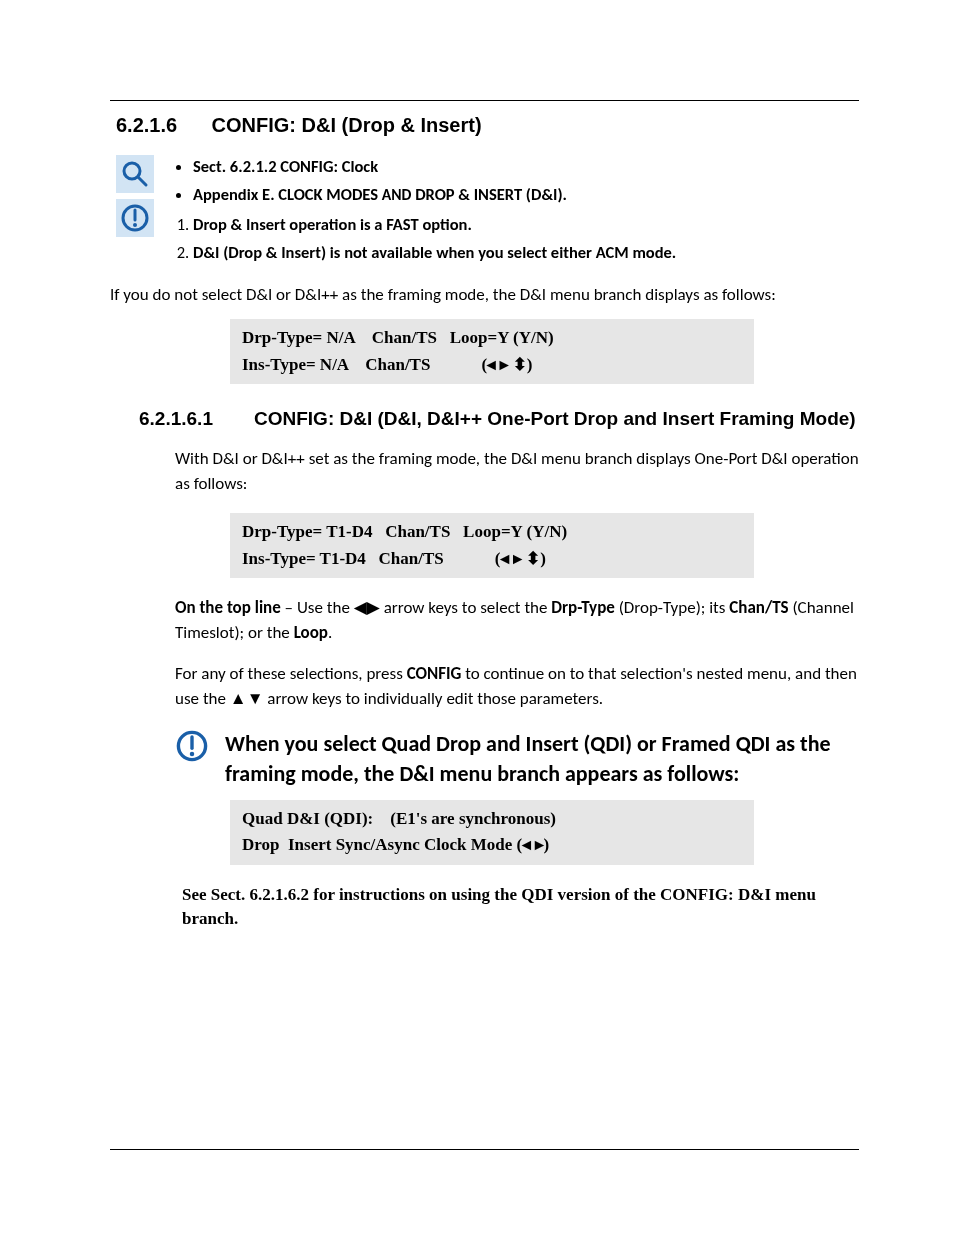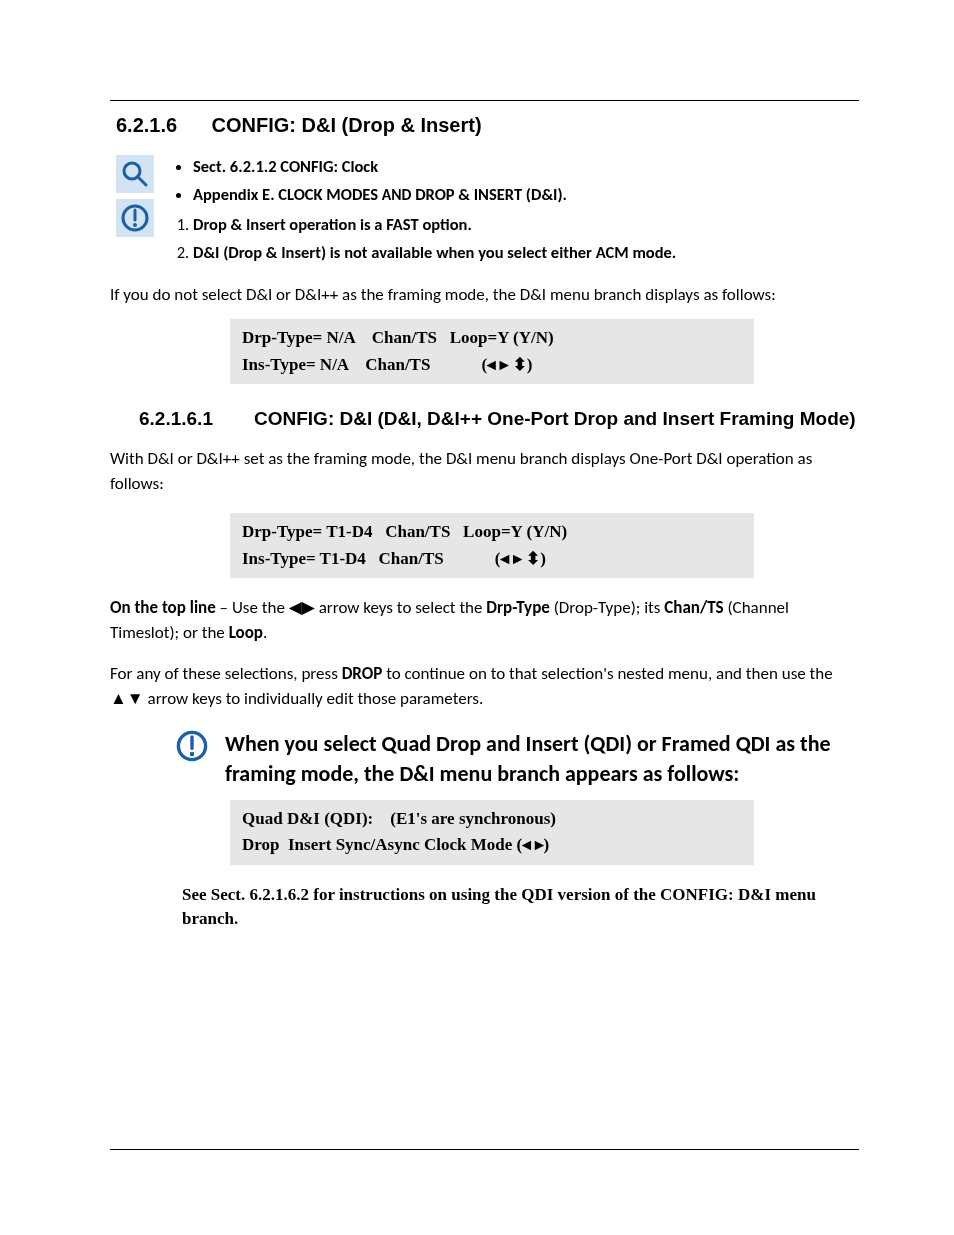--- a/index.html
+++ b/index.html
@@ -81,21 +81,21 @@
   h3.subsection {
     font-family: Arial, Helvetica, sans-serif;
     font-weight: bold;
     font-size: 19px;
     margin: 24px 0 14px 0;
     display:flex;
   }
   h3.subsection .sub-num { flex:0 0 115px;margin-left:29px; }
   h3.subsection .sub-title { flex:1; }
   .bold { font-weight:700; }
-  .indent-body { font-size:17px; line-height:1.45; }
+  .indent-body { margin-left:65px; font-size:17px; line-height:1.45; }
   .qdi-row { display:flex; margin:10px 0 10px 65px; }
   .qdi-icon { flex:0 0 50px; }
   .qdi-text { flex:1; font-size:22px; font-weight:700; line-height:1.4; }
   .smallcaps { font-variant: small-caps; font-size: 0.95em; }
 </style>
 </head>
 <body>
 
 <div class="page">
 
@@ -149,21 +149,21 @@
 
   <div class="code-block">Drp-Type= T1-D4   Chan/TS   Loop=Y (Y/N)
 Ins-Type= T1-D4   Chan/TS            (◂ ▸ ⬍)</div>
 
   <p class="indent-body">
     <span class="bold">On the top line</span><span> – Use the ◀▶ arrow keys to select the </span><span class="bold">Drp-Type</span><span> (Drop-Type); its </span><span class="bold">Chan/TS</span><span> (Channel Timeslot); or the </span><span class="bold">Loop</span><span>.</span>
   </p>
 
 
   <p class="indent-body">
-    <span>For any of these selections, press </span><span class="bold">DROP</span><span> to continue on to that selection's nested menu, and then use the ▲▼ arrow keys to individually edit those parameters.</span>
+    <span>For any of these selections, press </span><span class="bold">CONFIG</span><span> to continue on to that selection's nested menu, and then use the ▲▼ arrow keys to individually edit those parameters.</span>
   </p>
 
   <div class="qdi-row">
     <div class="qdi-icon">
       <svg width="34" height="34" viewBox="0 0 30 30">
         <circle cx="15" cy="15" r="12" fill="none" stroke="#1a5fa8" stroke-width="3"></circle>
         <line x1="15" y1="7" x2="15" y2="17" stroke="#1a5fa8" stroke-width="3" stroke-linecap="round"></line>
         <circle cx="15" cy="22" r="2" fill="#1a5fa8"></circle>
       </svg>
     </div>

